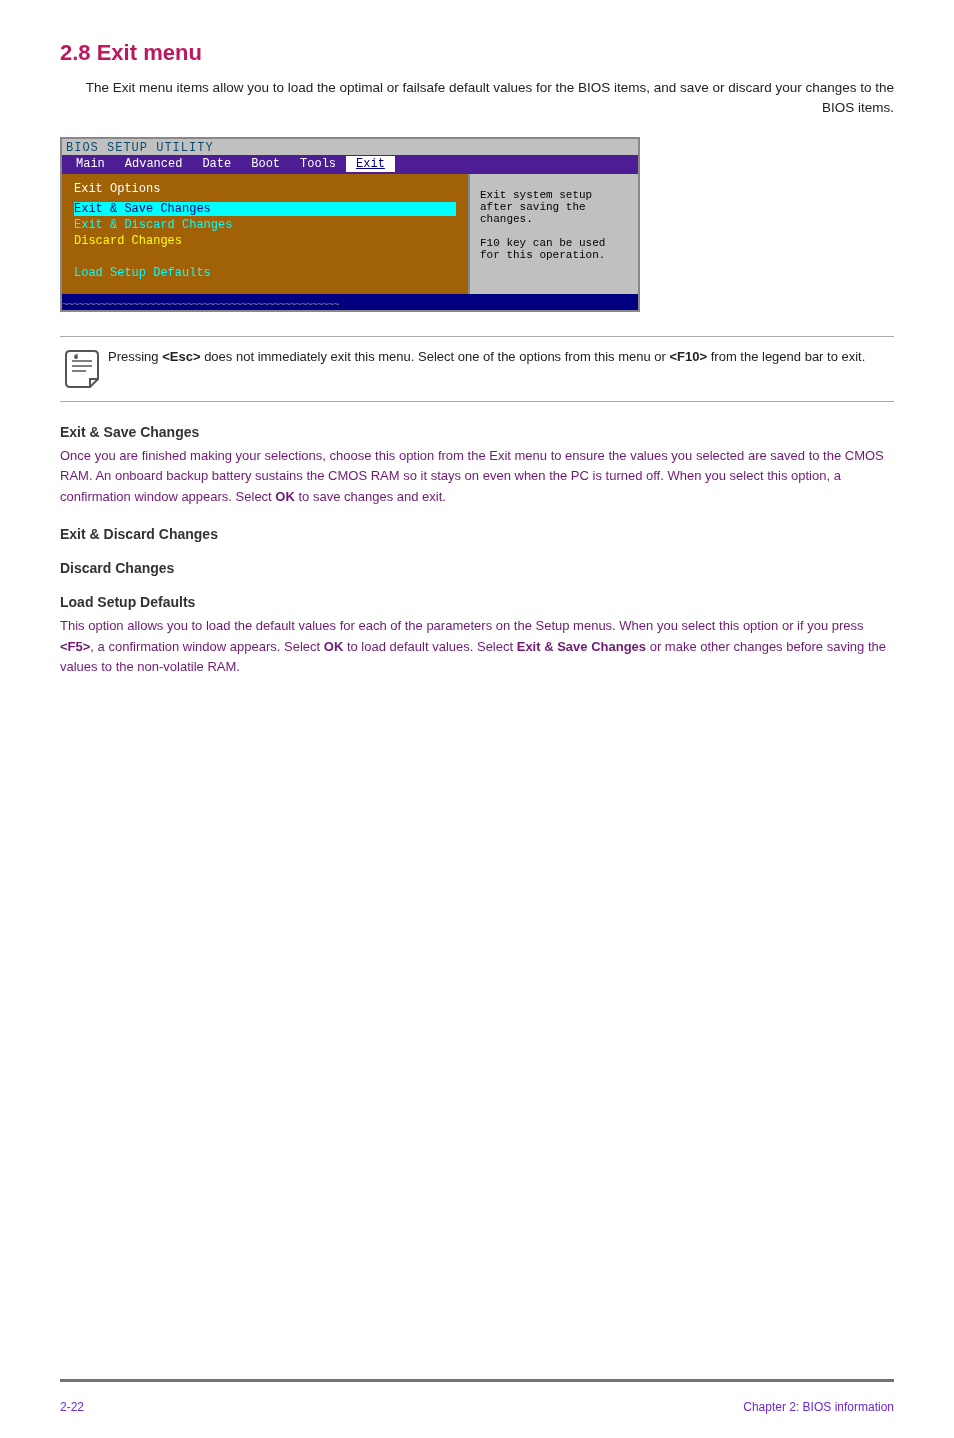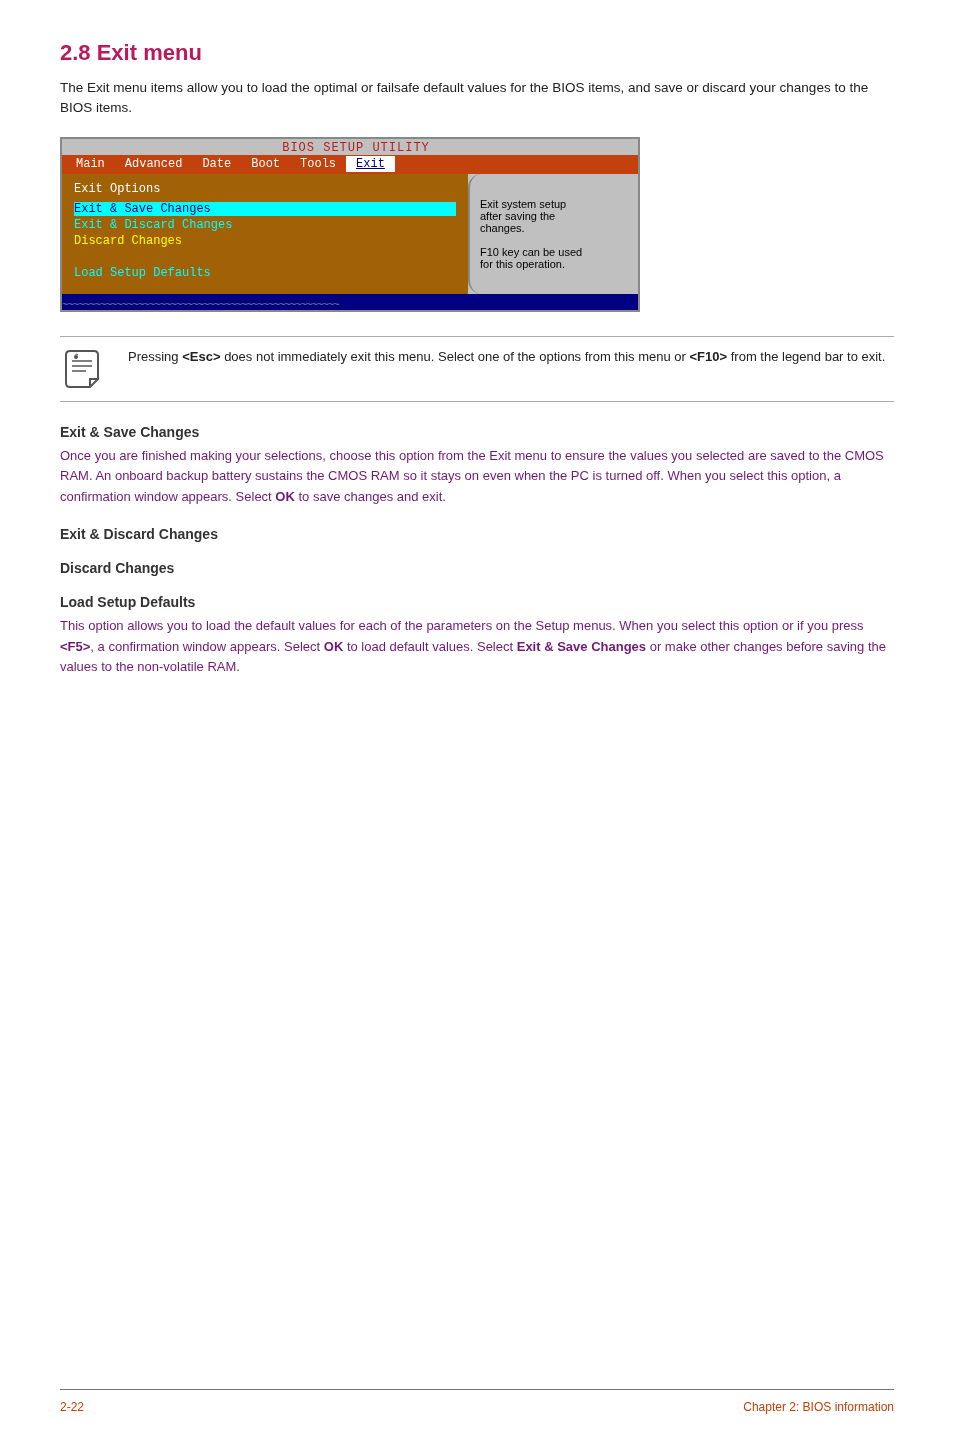--- a/index.html
+++ b/index.html
@@ -18,20 +18,21 @@
       font-weight: bold;
       margin-bottom: 12px;
       color: #be185d;
     }
 
     .intro-text {
       font-size: 13.5px;
       line-height: 1.5;
       margin-bottom: 18px;
       color: #222;
+      text-align: right;
     }
 
     
     .bios-container {
       border: 2px solid #888;
       background: #c0c0c0;
       width: 580px;
       margin-bottom: 24px;
     }
 
@@ -80,26 +81,25 @@
       color: #000080;
     }
 
     .bios-left .menu-option.highlighted {
       color: #ffff00;
     }
 
     .bios-right {
       width: 170px;
       background: #c0c0c0;
-      padding: 24px 10px;
-      font-family: Liberation Sans, sans-serif;
+      padding: 15px 10px;
+      font-family: Liberation Mono, monospace;
       font-size: 11px;
       color: #000;
       border-left: 2px solid #888;
-      border-radius: 14px;
     }
 
     .bios-wave {
       height: 16px;
       background: #000080;
       position: relative;
       overflow: hidden;
     }
 
     .bios-wave::after {
@@ -113,21 +113,21 @@
     }
 
     
     .note-box {
       display: flex;
       align-items: flex-start;
       border-top: 1px solid #aaa;
       border-bottom: 1px solid #aaa;
       padding: 10px 0;
       margin-bottom: 22px;
-      gap: 24px;
+      gap: 4px;
     }
 
     .note-icon {
       flex-shrink: 0;
       width: 44px;
       height: 44px;
       display: flex;
       align-items: center;
       justify-content: center;
       font-size: 28px;
@@ -157,39 +157,38 @@
     }
 
     
     .page-footer {
       position: fixed;
       bottom: 24px;
       left: 60px;
       right: 60px;
       display: flex;
       justify-content: space-between;
-      border-top: 1px solid #737373;
-      padding-top: 10px;
-      font-size: 12px;
-      color: #c2410c;
+      border-top: 3px solid #737373;
+      padding-top: 18px;
+      font-size: 12px;
+      color: #6d28d9;
     }
 
     .bios-top-title {
       width: 100%;
-      text-align: center;
-      color: #b91c1c;
+      color: #0c4a6e;
       font-family: 'Courier New', Courier, monospace;
       font-size: 12px;
-      padding: 2px 0 0 12px;
+      padding: 2px 0 0 4px;
       letter-spacing: 1px;
     }
 
     .bios-nav-row {
       display: flex;
-      background: #c2410c;
+      background: #4c1d95;
       padding: 1px 4px 2px 4px;
       gap: 0;
     }
   </style>
 </head>
 <body>
 
 <h1 class="page-title">2.8   Exit menu</h1>
 
 <p class="intro-text">The Exit menu items allow you to load the optimal or failsafe default values for the BIOS items, and save or discard your changes to the BIOS items.</p>

